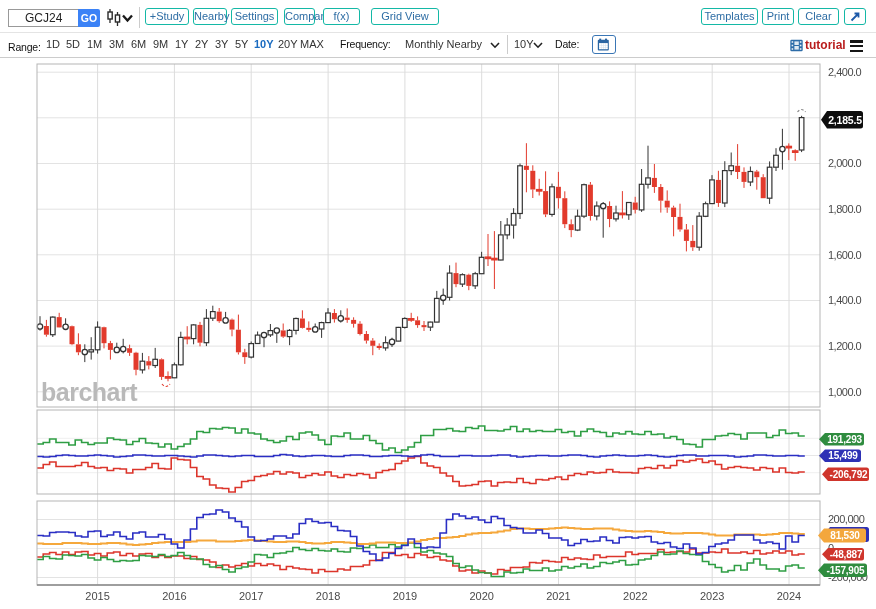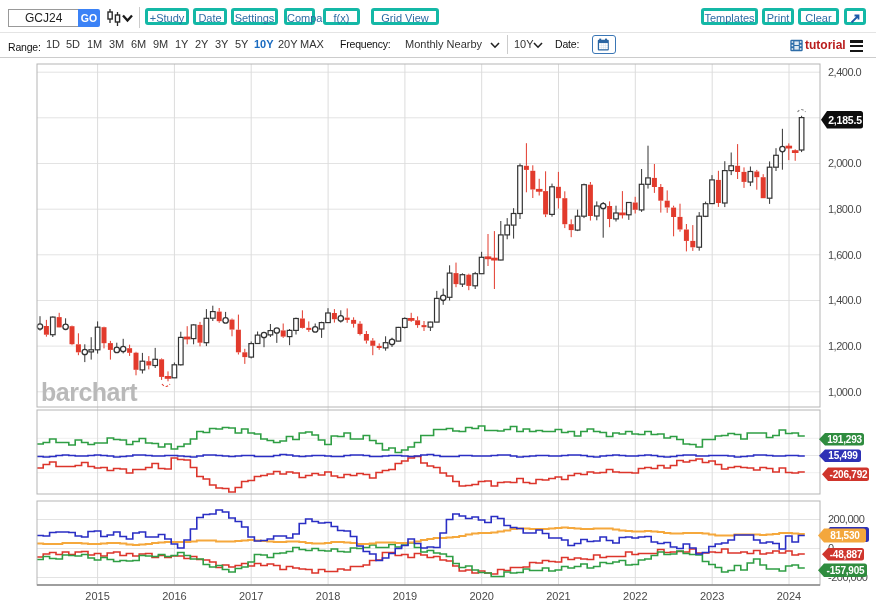--- a/index.html
+++ b/index.html
@@ -1,21 +1,21 @@
 <!DOCTYPE html>
 <html><head><meta charset="utf-8">
 <style>
 *{margin:0;padding:0;box-sizing:border-box}
 body{width:876px;height:609px;background:#fff;font-family:"Liberation Sans",sans-serif;overflow:hidden;position:relative}
 .r1{position:absolute;top:0;left:0;width:876px;height:33px;border-bottom:1px solid #e4e4e4}
 .r2{position:absolute;top:33px;left:0;width:876px;height:25px;border-bottom:1px solid #ccc}
 .inp{position:absolute;left:8px;top:9px;width:70px;height:18px;border:1px solid #999;border-right:none;font-size:12px;color:#222;padding-left:16px;line-height:16px}
 .go{position:absolute;left:78px;top:9px;width:22px;height:18px;background:#3b82f6;color:#fff;font-weight:bold;font-size:10.5px;text-align:center;line-height:18px;border-radius:0 2px 2px 0}
 .sep1{position:absolute;left:139px;top:7px;width:1px;height:21px;background:#ccc}
-.bb{position:absolute;top:8px;height:17px;border:3px solid #14b8a6;border-radius:3px;color:#2e6da4;font-size:11px;text-align:center;background:#fff}
+.bb{position:absolute;top:8px;height:17px;border:1px solid #14b8a6;border-radius:3px;color:#2e6da4;font-size:11px;text-align:center;background:#fff}
 .rlbl{position:absolute;top:5px;font-size:11px;color:#333}
 .bold{font-weight:normal;color:#111;font-size:10.5px;letter-spacing:-0.2px}
 .blue{color:#1a6bc0;font-weight:bold}
 .sep2{position:absolute;left:507px;top:2px;width:1px;height:19px;background:#ccc}
 .cal{position:absolute;left:592px;top:2px;width:24px;height:19px;border:1.5px solid #3a76b5;border-radius:3px}
 .ham span{display:block;width:13px;height:2.6px;background:#151515;margin-bottom:2.2px}
 svg.ch{position:absolute;top:0;left:0}
 </style></head>
 <body>
 <svg class="ch" width="876" height="609" viewBox="0 0 876 609" style="top:0">
@@ -440,21 +440,21 @@
     <div class="go">GO</div>
  <svg style="position:absolute;left:106px;top:8px" width="28" height="19" viewBox="0 0 28 19">
    <line x1="4" y1="1" x2="4" y2="15" stroke="#2a2a2a" stroke-width="1.3"></line>
    <rect x="2" y="4" width="4.2" height="7" fill="#fff" stroke="#2a2a2a" stroke-width="1.4"></rect>
    <line x1="11.5" y1="4" x2="11.5" y2="18" stroke="#2a2a2a" stroke-width="1.3"></line>
    <rect x="9.4" y="7" width="4.2" height="7" fill="#fff" stroke="#2a2a2a" stroke-width="1.4"></rect>
    <path d="M17,7.5 l4.5,5 4.5,-5" fill="none" stroke="#1a1a1a" stroke-width="2.3"></path>
  </svg>
  <div class="sep1"></div>
  <div class="bb" style="left:145px;width:44px;line-height:15px">+Study</div>
- <div class="bb" style="left:193px;width:34px;line-height:15px">Date</div>
+ <div class="bb" style="left:193px;width:34px;line-height:15px">Nearby</div>
  <div class="bb" style="left:231px;width:47px;line-height:15px">Settings</div>
  <div class="bb" style="left:284px;width:31px;line-height:15px">Compare</div>
  <div class="bb" style="left:323px;width:37px;line-height:15px">f(x)</div>
  <div class="bb" style="left:371px;width:68px;line-height:15px">Grid View</div>
  <div class="bb" style="left:701px;width:57px;line-height:15px">Templates</div>
  <div class="bb" style="left:762px;width:32px;line-height:15px">Print</div>
  <div class="bb" style="left:798px;width:41px;line-height:15px">Clear</div>
  <div class="bb" style="left:844px;width:22px;line-height:15px">
    <svg width="11" height="11" viewBox="0 0 11 11" style="margin-top:2px">
         <path d="M1.5,9.5 L8,3 M4.5,2.5 h4 v4" stroke="#1d5aa9" stroke-width="1.8" fill="none"></path>

